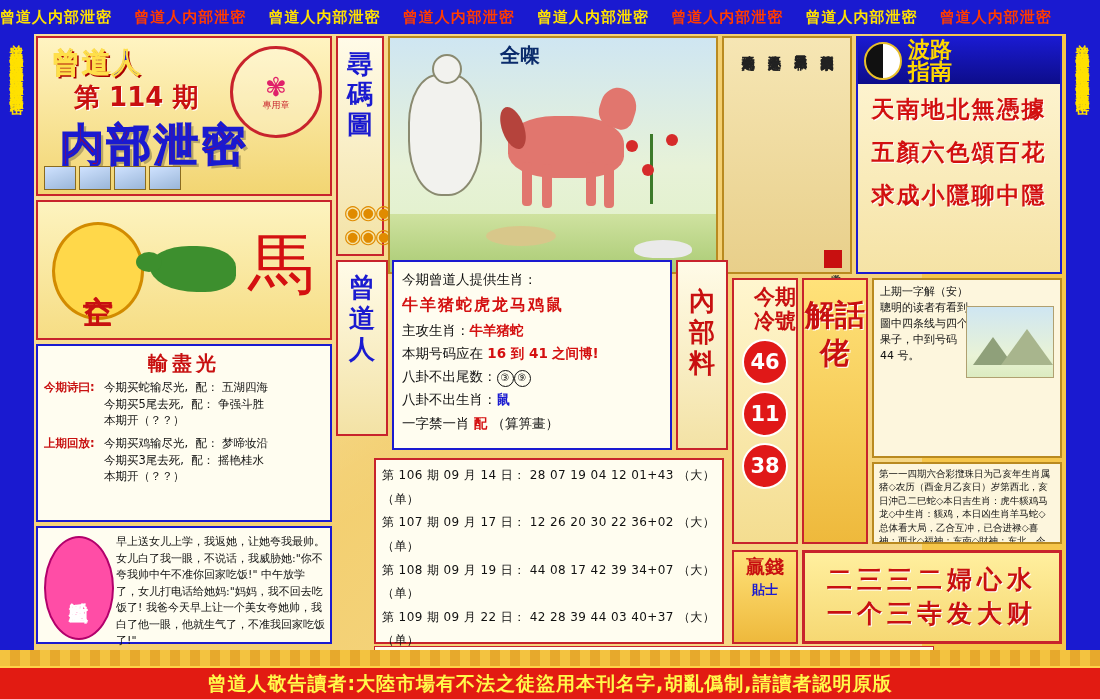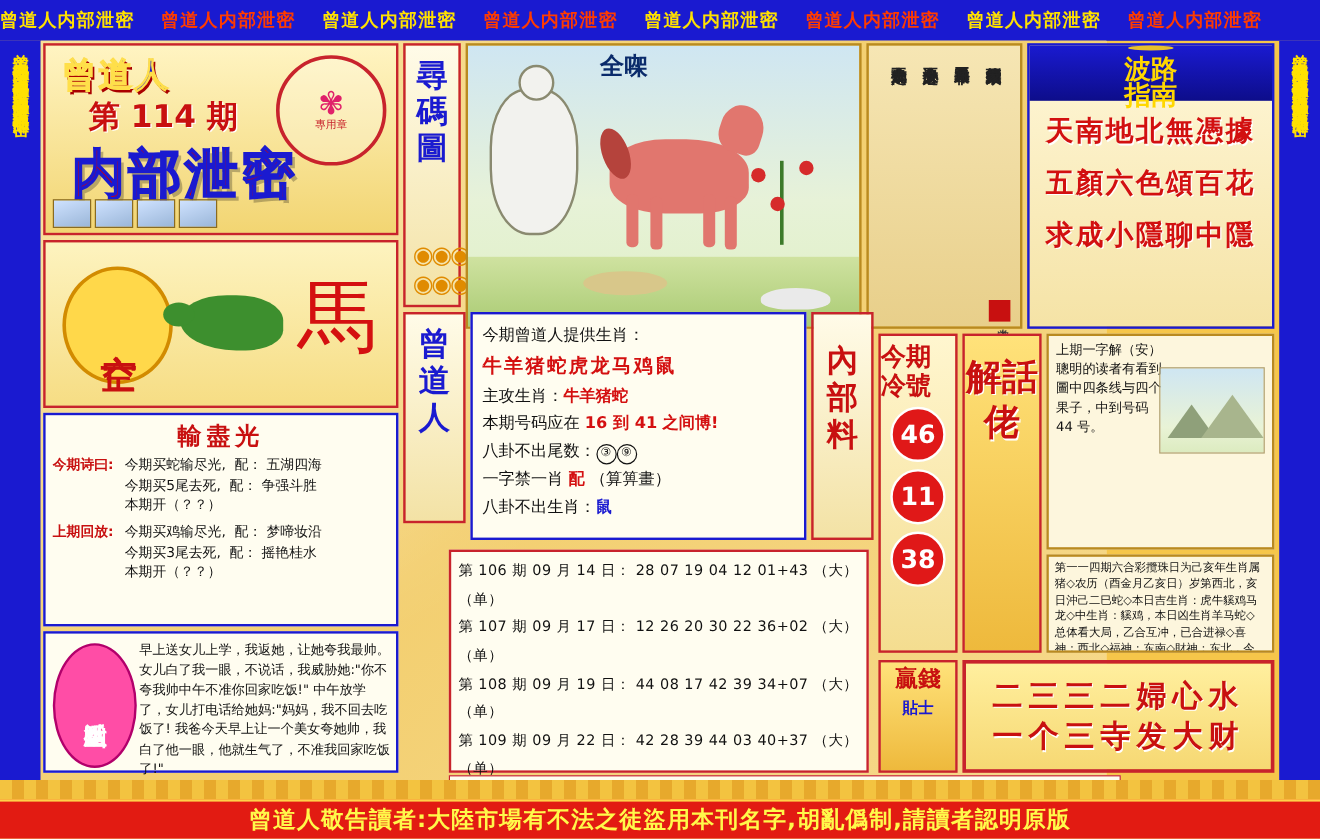--- a/index.html
+++ b/index.html
@@ -161,21 +161,21 @@
   .redstamp{position:absolute;right:8px;bottom:4px;width:18px;height:18px;background:#c81010;}
 
   
   .boalu{
     left:822px;top:2px;width:206px;height:238px;
     border:2px solid #1a1ad0;
     background:linear-gradient(180deg,#fff7d8,#f5e3a6);
   }
   .boalu .head{
     height:46px;background:linear-gradient(180deg,#1a1ad0,#0d0d8a);
-    display:flex;align-items:center;gap:6px;padding:0 6px;flex-direction:column;
+    display:flex;align-items:center;gap:6px;padding:0 6px;
   }
   .yinyang{width:34px;height:34px;border-radius:50%;background:conic-gradient(#fff 0 50%,#111 50% 100%);border:2px solid #e8c02a;}
   .boalu .head .t{color:#ffd700;font-size:22px;font-weight:bold;line-height:1.0;}
   .boalu .lines{padding:10px 6px 0;}
   .boalu .lines div{
     font-size:23px;font-weight:bold;color:#d21010;text-align:center;margin-bottom:12px;
     letter-spacing:2px;text-shadow:1px 1px 0 #fff;
   }
 
   
@@ -243,21 +243,21 @@
     left:642px;top:226px;width:52px;height:190px;
     border:2px solid #c8232c;background:linear-gradient(180deg,#fffbe8,#f3e2a5);
     text-align:center;
   }
   .neibu span{display:block;margin-top:24px;font-size:26px;font-weight:bold;color:#c81010;line-height:1.2;}
 
   
   .lenghao{
     left:698px;top:244px;width:66px;height:266px;
     border:2px solid #c8232c;background:linear-gradient(180deg,#fff6cf,#f4dd90);
-    text-align:left;
+    text-align:right;
   }
   .lenghao .t{font-size:21px;font-weight:bold;color:#c81010;line-height:1.12;margin-top:6px;}
   .ball{
     width:42px;height:42px;border-radius:50%;margin:6px auto 0;
     display:flex;align-items:center;justify-content:center;
     font-size:21px;font-weight:bold;color:#fff;
     border:2px solid #fff;
   }
   .ball.red{background:#e01818;}
 
@@ -467,26 +467,26 @@
       </div>
       <div class="sx-line">
         <span>本期号码应在</span>
         <span class="sx-num">16 到 41</span>
         <span class="sx-num">之间博!</span>
       </div>
       <div class="sx-line">
         <span>八卦不出尾数：</span><span class="circnum">③</span><span class="circnum">⑨</span>
       </div>
       <div class="sx-line">
+        <span>八卦不出生肖：</span><span class="sx-b">鼠</span>
+      </div>
+      <div class="sx-line">
         <span>一字禁一肖</span>
         <span class="sx-num">配</span>
         <span>（算箅畫）</span>
-      </div>
-      <div class="sx-line">
-        <span>八卦不出生肖：</span><span class="sx-b">鼠</span>
       </div>
     </div>
 
     <div class="blk neibu">
       <span>內部料</span>
     </div>
 
     <div class="blk lenghao">
       <div class="t">今期冷號</div>
       <div class="ball red">46</div>

